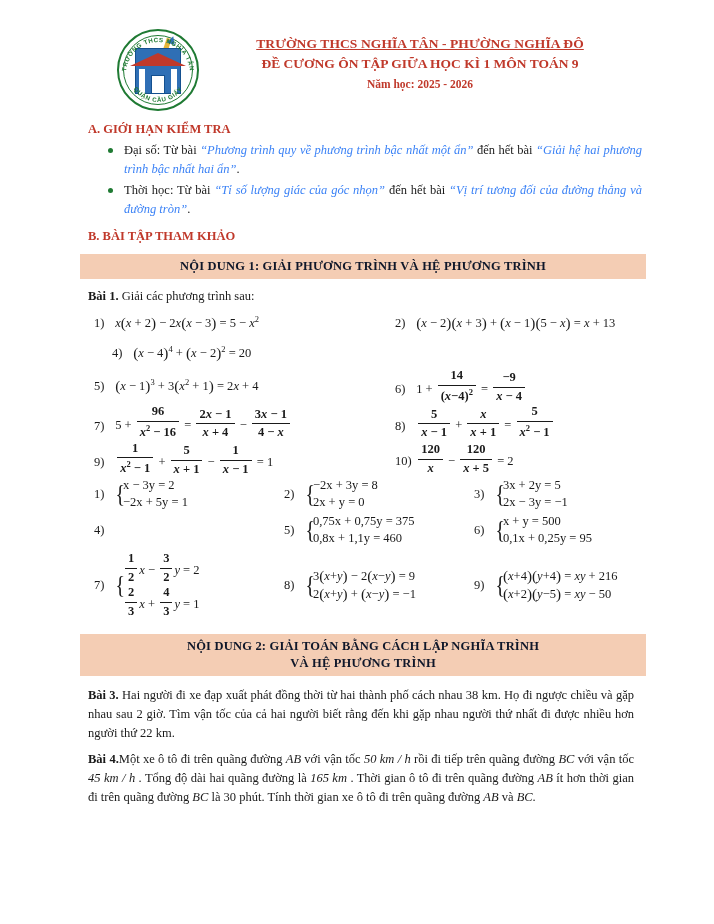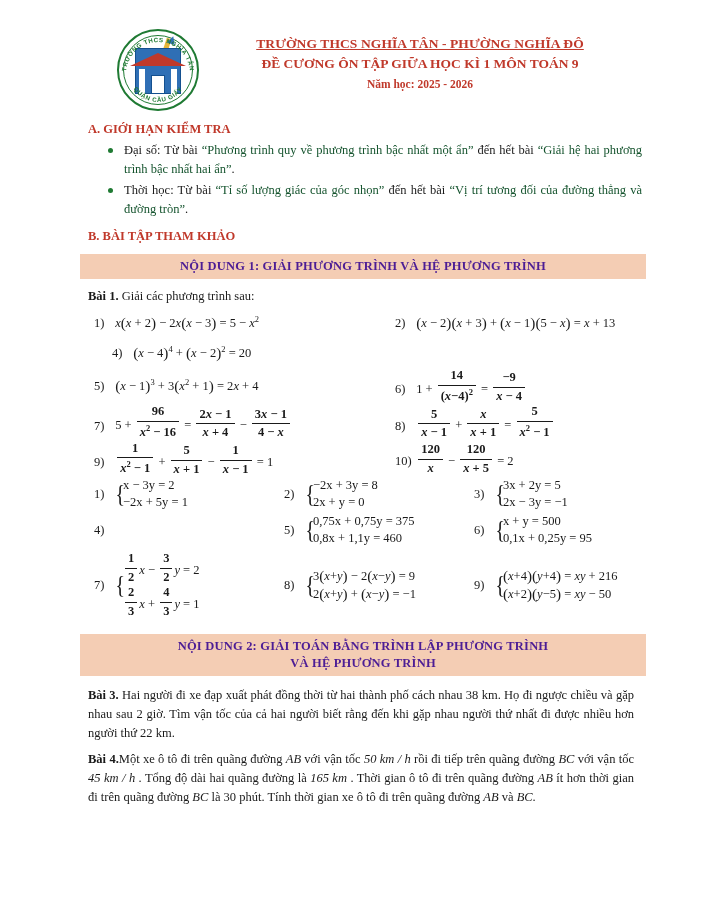--- a/index.html
+++ b/index.html
@@ -165,25 +165,25 @@
     padding-right: 38px;
   }
   ul.bullets li::before {
     content: "";
     position: absolute;
     left: 0; top: 7px;
     width: 5px; height: 5px;
     border-radius: 50%;
     background: #1f7a33;
   }
-  .blue { color: #14532d; }
+  .blue { color: #3b82f6; font-style: italic; }
 
   .banner {
     background: #f4cdb4;
-    color: #4c1d95;
+    color: #0f172a;
     font-weight: bold;
     font-size: 12.5px;
     text-align: center;
     padding: 5px 0;
     margin: 10px 34px 10px 46px;
     letter-spacing: 0.2px;
   }
   .banner .l2 { display: block; margin-top: 2px; }
 
   .bai {
@@ -447,21 +447,21 @@
         <span class="lbl">9)</span>
         <span class="brace">
           <span class="l"><span class="bigp">(</span><span class="it">x</span>+4<span class="bigp">)</span><span class="bigp">(</span><span class="it">y</span>+4<span class="bigp">)</span> = <span class="it">xy</span> + 216</span>
           <span class="l"><span class="bigp">(</span><span class="it">x</span>+2<span class="bigp">)</span><span class="bigp">(</span><span class="it">y</span>−5<span class="bigp">)</span> = <span class="it">xy</span> − 50</span>
         </span>
       </div>
     </div>
   </div>
 
   <div class="banner" style="margin-top:14px">
-    <span>NỘI DUNG 2: GIẢI  TOÁN BẰNG TRÌNH LẬP PHƯƠNG TRÌNH</span>
+    <span>NỘI DUNG 2: GIẢI  TOÁN BẰNG CÁCH LẬP NGHĨA TRÌNH</span>
     <span class="l2">VÀ HỆ PHƯƠNG TRÌNH</span>
   </div>
 
   <div class="para">
     <b>Bài 3.</b>
     <span>Hai người đi xe đạp xuất phát đồng thời từ hai thành phố cách nhau 38 km. Họ đi ngược chiều và gặp nhau sau 2 giờ. Tìm vận tốc của cả hai người biết rằng đến khi gặp nhau người thứ nhất đi được nhiều hơn người thứ 22 km.</span>
   </div>
 
   <div class="para">
     <b>Bài 4.</b><span>Một xe ô tô đi trên quãng đường </span><span class="it">AB</span><span> với vận tốc </span><span class="it">50 km / h</span><span> rồi đi tiếp trên quãng đường </span><span class="it">BC</span><span> với vận tốc </span><span class="it">45 km / h</span><span> . Tổng độ dài hai quãng đường là </span><span class="it">165 km</span><span> . Thời gian ô tô đi trên quãng đường </span><span class="it">AB</span><span> ít hơn thời gian đi trên quãng đường </span><span class="it">BC</span><span> là 30 phút. Tính thời gian xe ô tô đi trên quãng đường </span><span class="it">AB</span><span> và </span><span class="it">BC</span><span>.</span>

